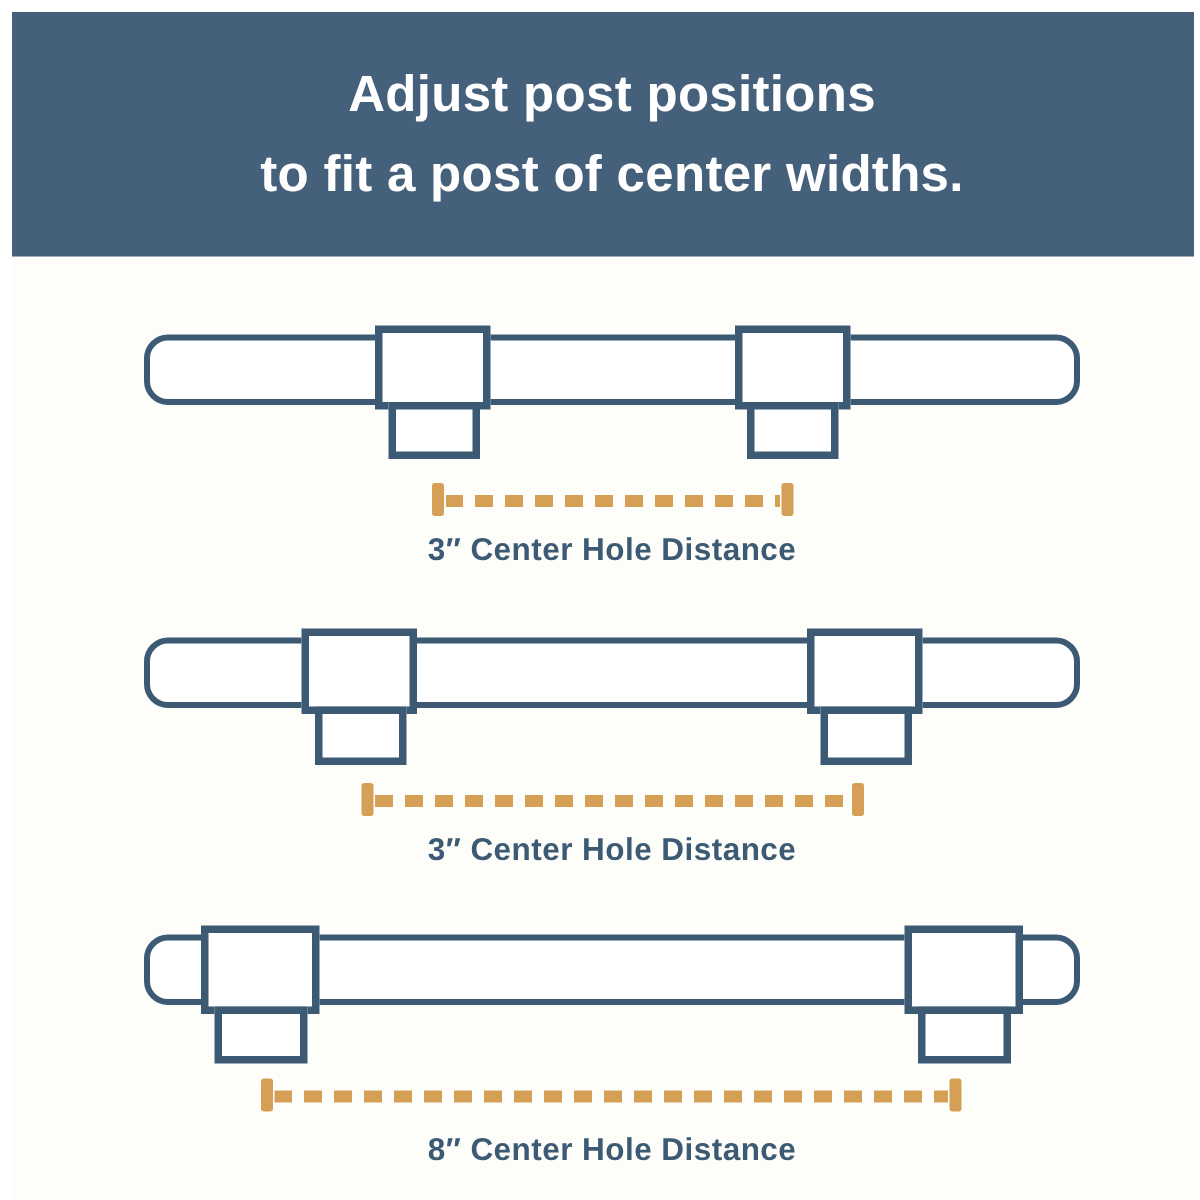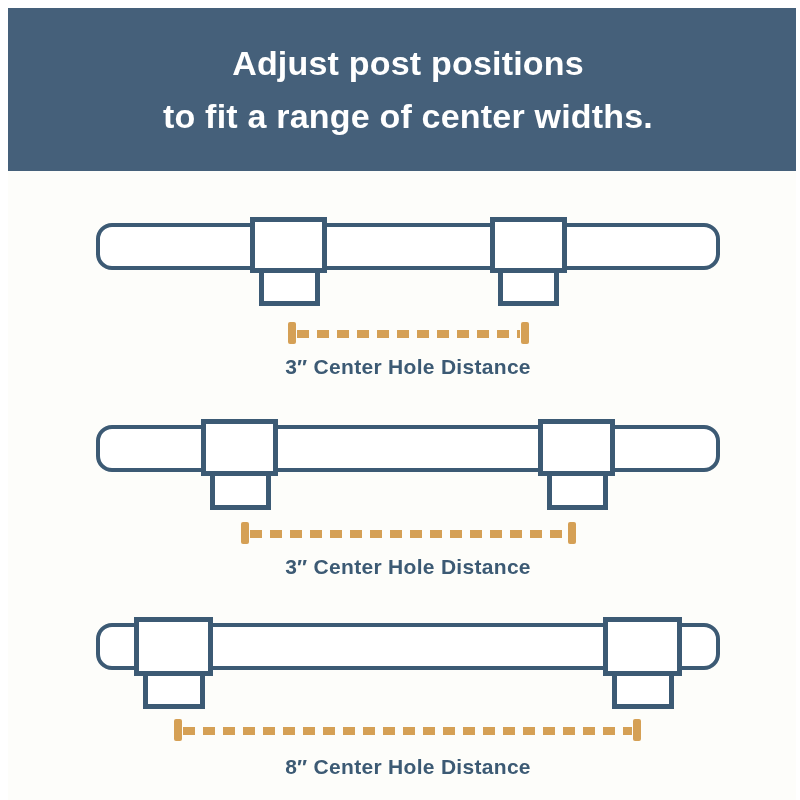--- a/index.html
+++ b/index.html
@@ -111,21 +111,21 @@
   .d3 .dim { left: 166px; top: 711px; width: 467px; }
   .d3 .dimlabel { top: 743px; }
 </style>
 </head>
 <body>
 
 <div class="stage">
 
   <header class="banner">
     <div class="title-line">Adjust post positions</div>
-    <div class="title-line">to fit a range of center widths.</div>
+    <div class="title-line">to fit a post of center widths.</div>
   </header>
 
   <section class="diagram d1">
     <div class="bar"></div>
     <div class="post big left"></div>
     <div class="post small left"></div>
     <div class="post big right"></div>
     <div class="post small right"></div>
     <div class="dim">
       <span class="tick l"></span>

